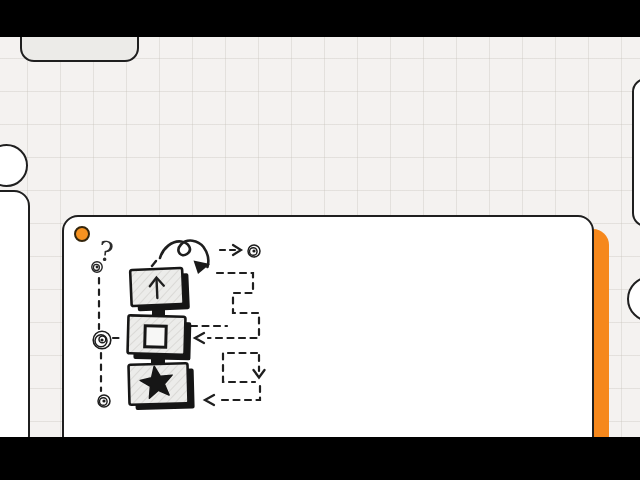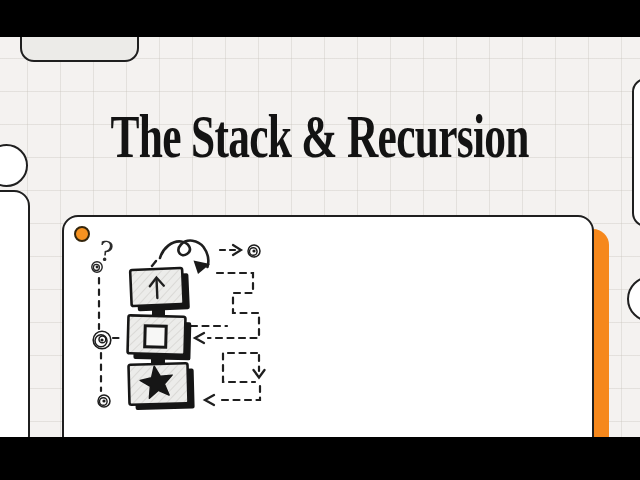--- a/index.html
+++ b/index.html
@@ -43,23 +43,20 @@
 
 <div class="stage">
   <div class="slide">
 
     <div class="shape gray tl-rect"></div>
     <div class="shape l-circle"></div>
     <div class="shape l-rect"></div>
     <div class="shape r-rect"></div>
     <div class="shape r-circle"></div>
 
-    <div class="title-wrap">
-      <span class="title">The Stack &amp; Recursion</span>
-    </div>
 
     <div class="card-shadow"></div>
     <div class="card">
       <div class="marker-dot"></div>
     </div>
 
     <svg class="diagram" width="640" height="480" viewBox="0 0 640 480">
       <defs>
         <pattern id="hatch" width="6" height="6" patternUnits="userSpaceOnUse" patternTransform="rotate(45)">
           <rect width="6" height="6" fill="#ececea"></rect>

